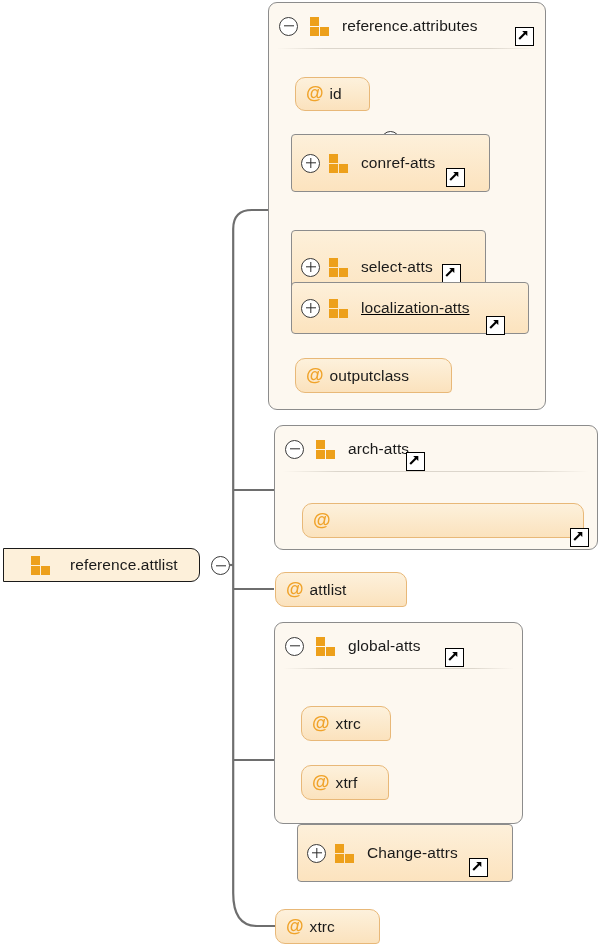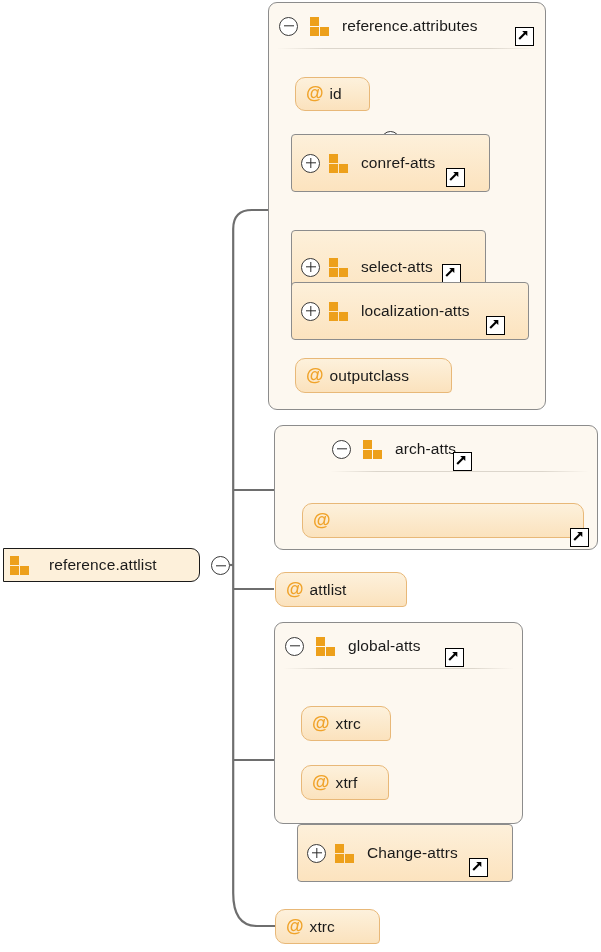--- a/index.html
+++ b/index.html
@@ -144,21 +144,21 @@
 
   
   .rootbox{
     position:absolute;
     background:#fdf0da;
     border:1.3px solid #1a1a1a;
     border-radius:0 9px 9px 0;
     box-sizing:border-box;
     display:flex;
     align-items:center;
-    padding-left:6px;
+    padding-left:27px;
   }
   .rootbox .lbl{margin-left:18px;font-size:15.5px;}
 </style>
 </head>
 <body>
 
 <div id="canvas">
 
   <svg id="wires" viewBox="0 0 601 952" width="601" height="952" fill="none">
     <g stroke="#6e6e6e" stroke-width="2.2" fill="none" stroke-linecap="butt">
@@ -237,21 +237,21 @@
       </span>
       <span class="lbl">select-atts</span>
       <span class="extlink" style="left:150px; top:33px;">
         <svg width="15" height="15" viewBox="0 0 15 15">
           <path d="M3.2 11.0 L10.2 4.0" stroke="#000" stroke-width="2.1"></path>
           <path d="M11.3 2.9 L11.3 8.0 L6.2 2.9 Z" fill="#000"></path>
         </svg>
       </span>
     </div>
 
-    <div class="attgrp" style="left:22px; top:279px; width:238px; height:58px;">
+    <div class="attgrp" style="left:22px; top:279px; width:238px; height:52px;text-decoration:underline;">
       <span class="toggle plus"></span>
       <span class="grpicon">
         <i class="a"></i>
           <i class="b"></i>
           <i class="c"></i>
       </span>
       <span class="lbl">localization-atts</span>
       <span class="extlink" style="left:194px; top:33px;">
         <svg width="15" height="15" viewBox="0 0 15 15">
           <path d="M3.2 11.0 L10.2 4.0" stroke="#000" stroke-width="2.1"></path>
@@ -259,21 +259,21 @@
         </svg>
       </span>
     </div>
 
     <div class="attr" style="left:26px; top:355px; width:157px; height:35px; border-radius:10px 10px 4px 10px;">
       <span class="at">@</span>
       <span class="lbl">outputclass</span>
     </div>
   </div>
 
-  <div class="container abs" style="left:274px; top:425px; width:324px; height:125px;padding-left:47px;">
+  <div class="container abs" style="left:274px; top:425px; width:324px; height:125px;">
     <div class="chead">
       <span class="toggle"></span>
       <span class="grpicon" style="margin-left:12px;">
         <i class="a"></i>
           <i class="b"></i>
           <i class="c"></i>
       </span>
       <span class="lbl">arch-atts</span>
       <span class="extlink" style="left:131px; top:26px;">
         <svg width="15" height="15" viewBox="0 0 15 15">

